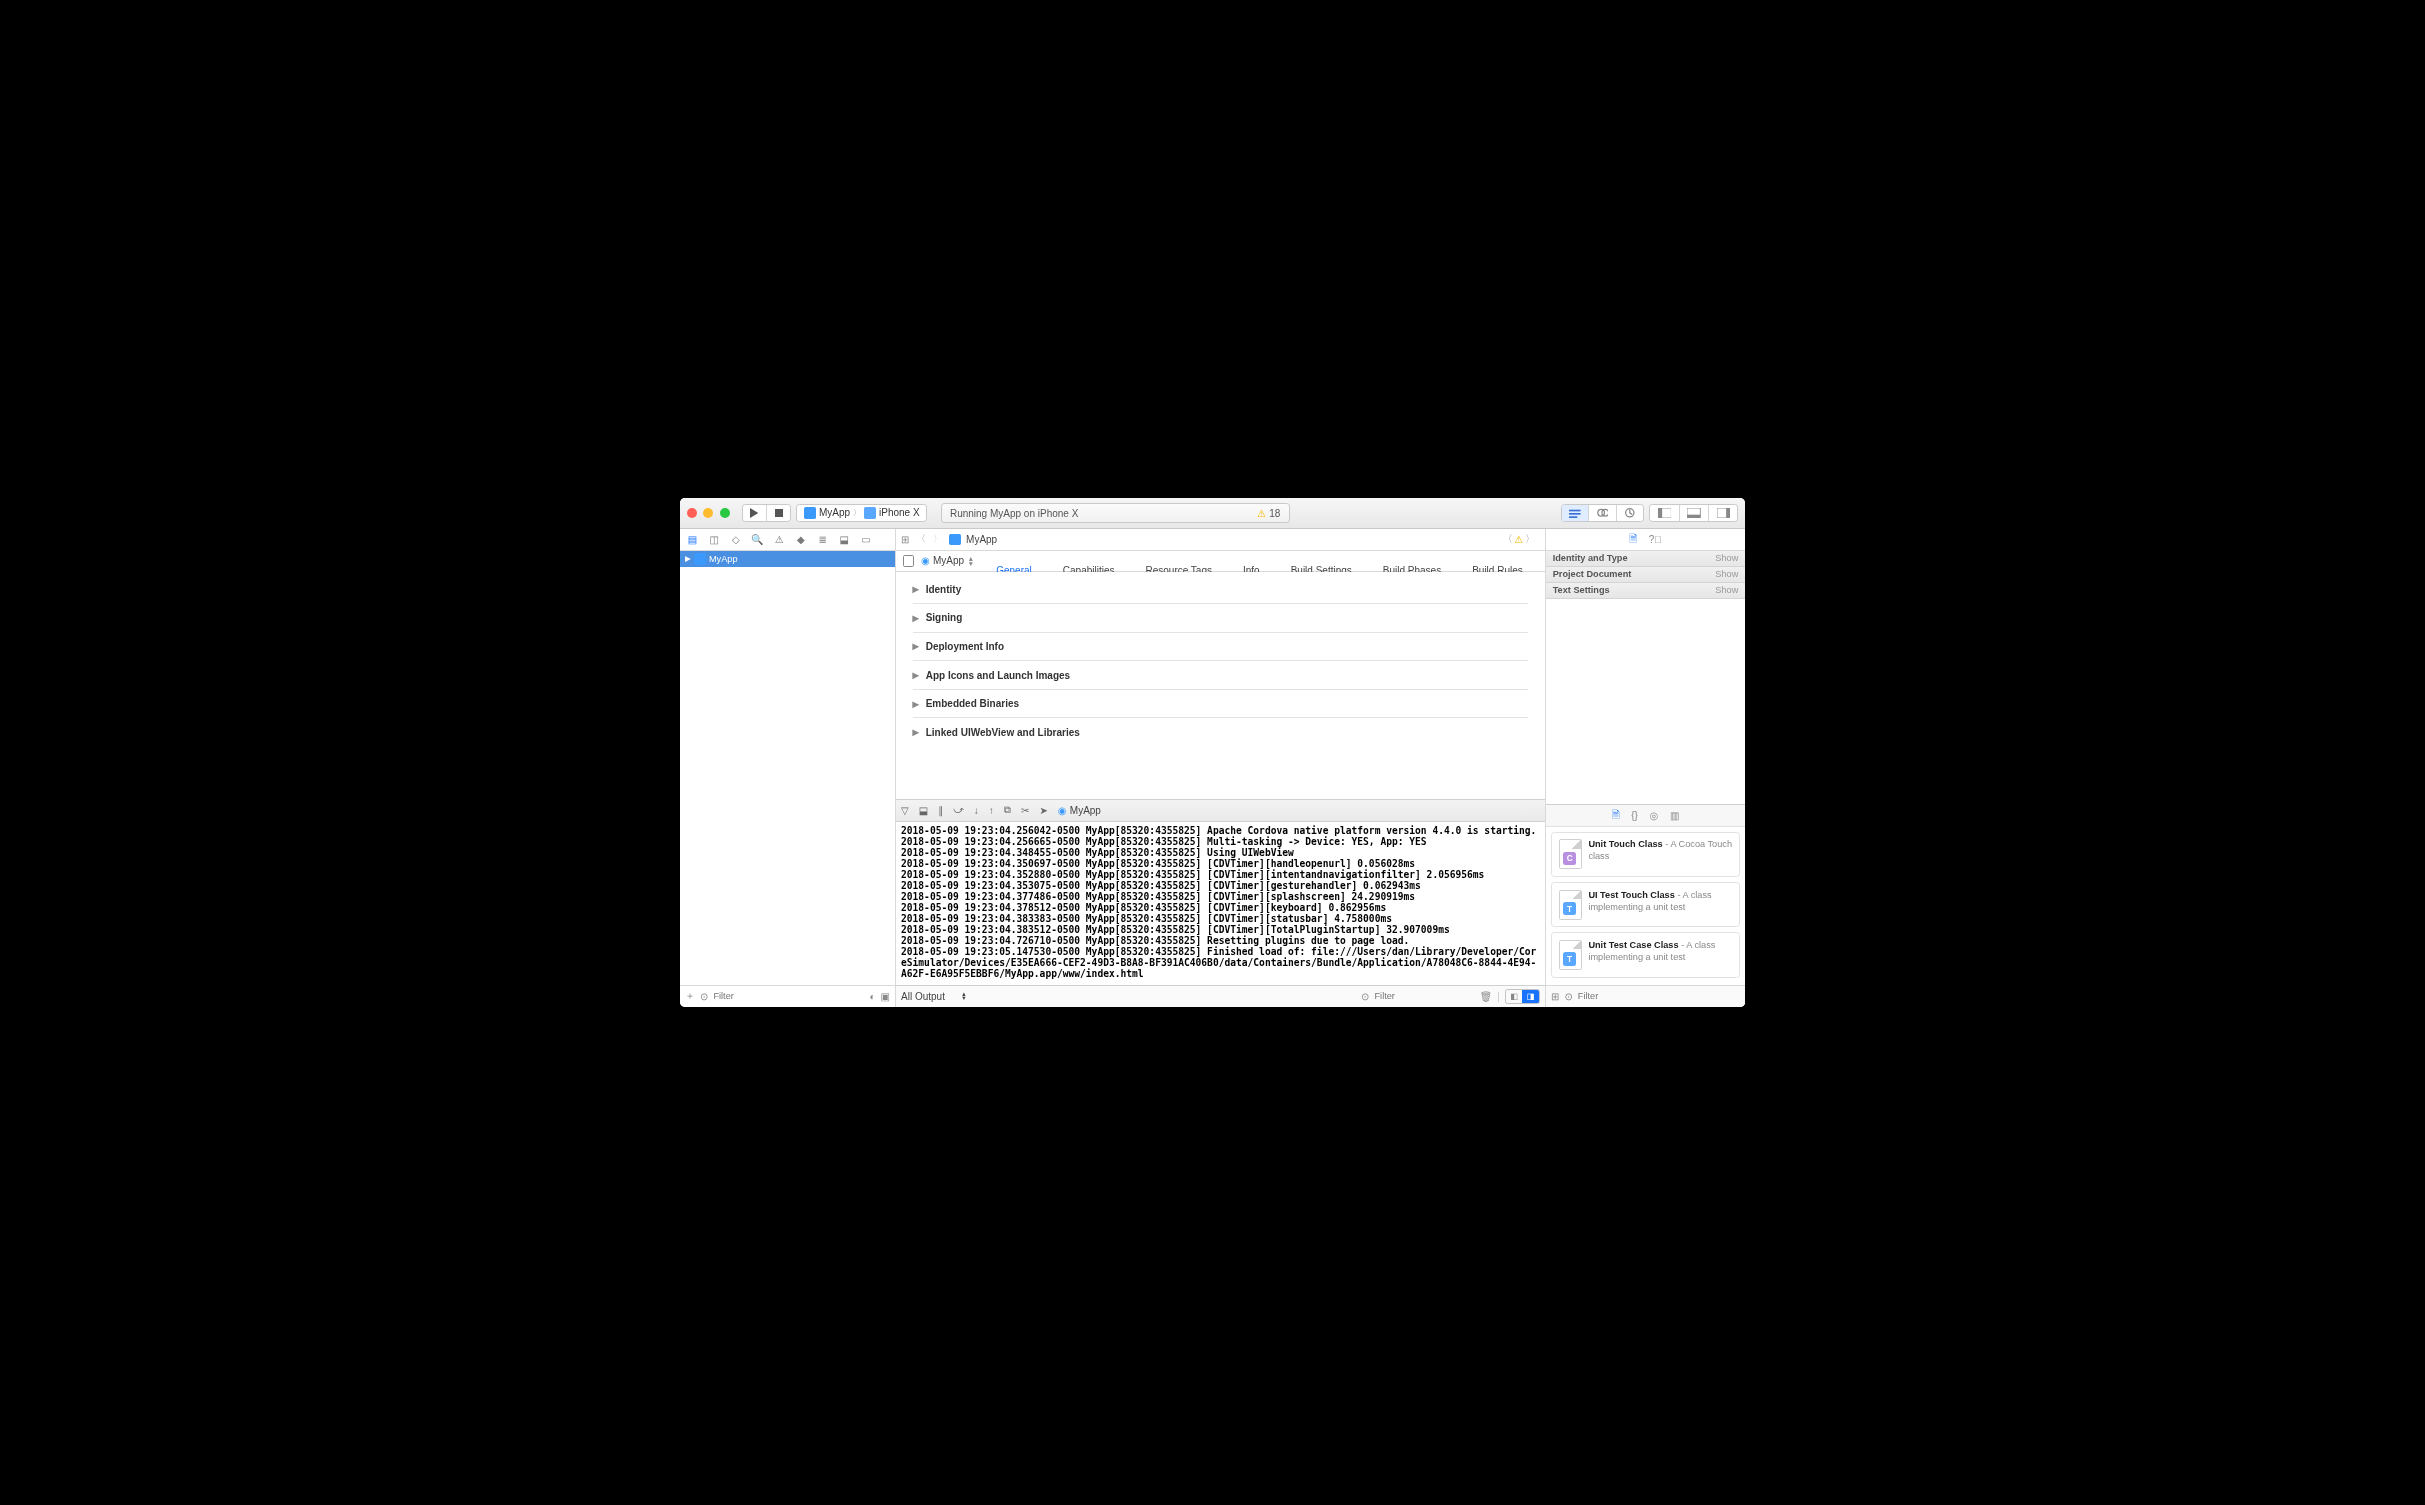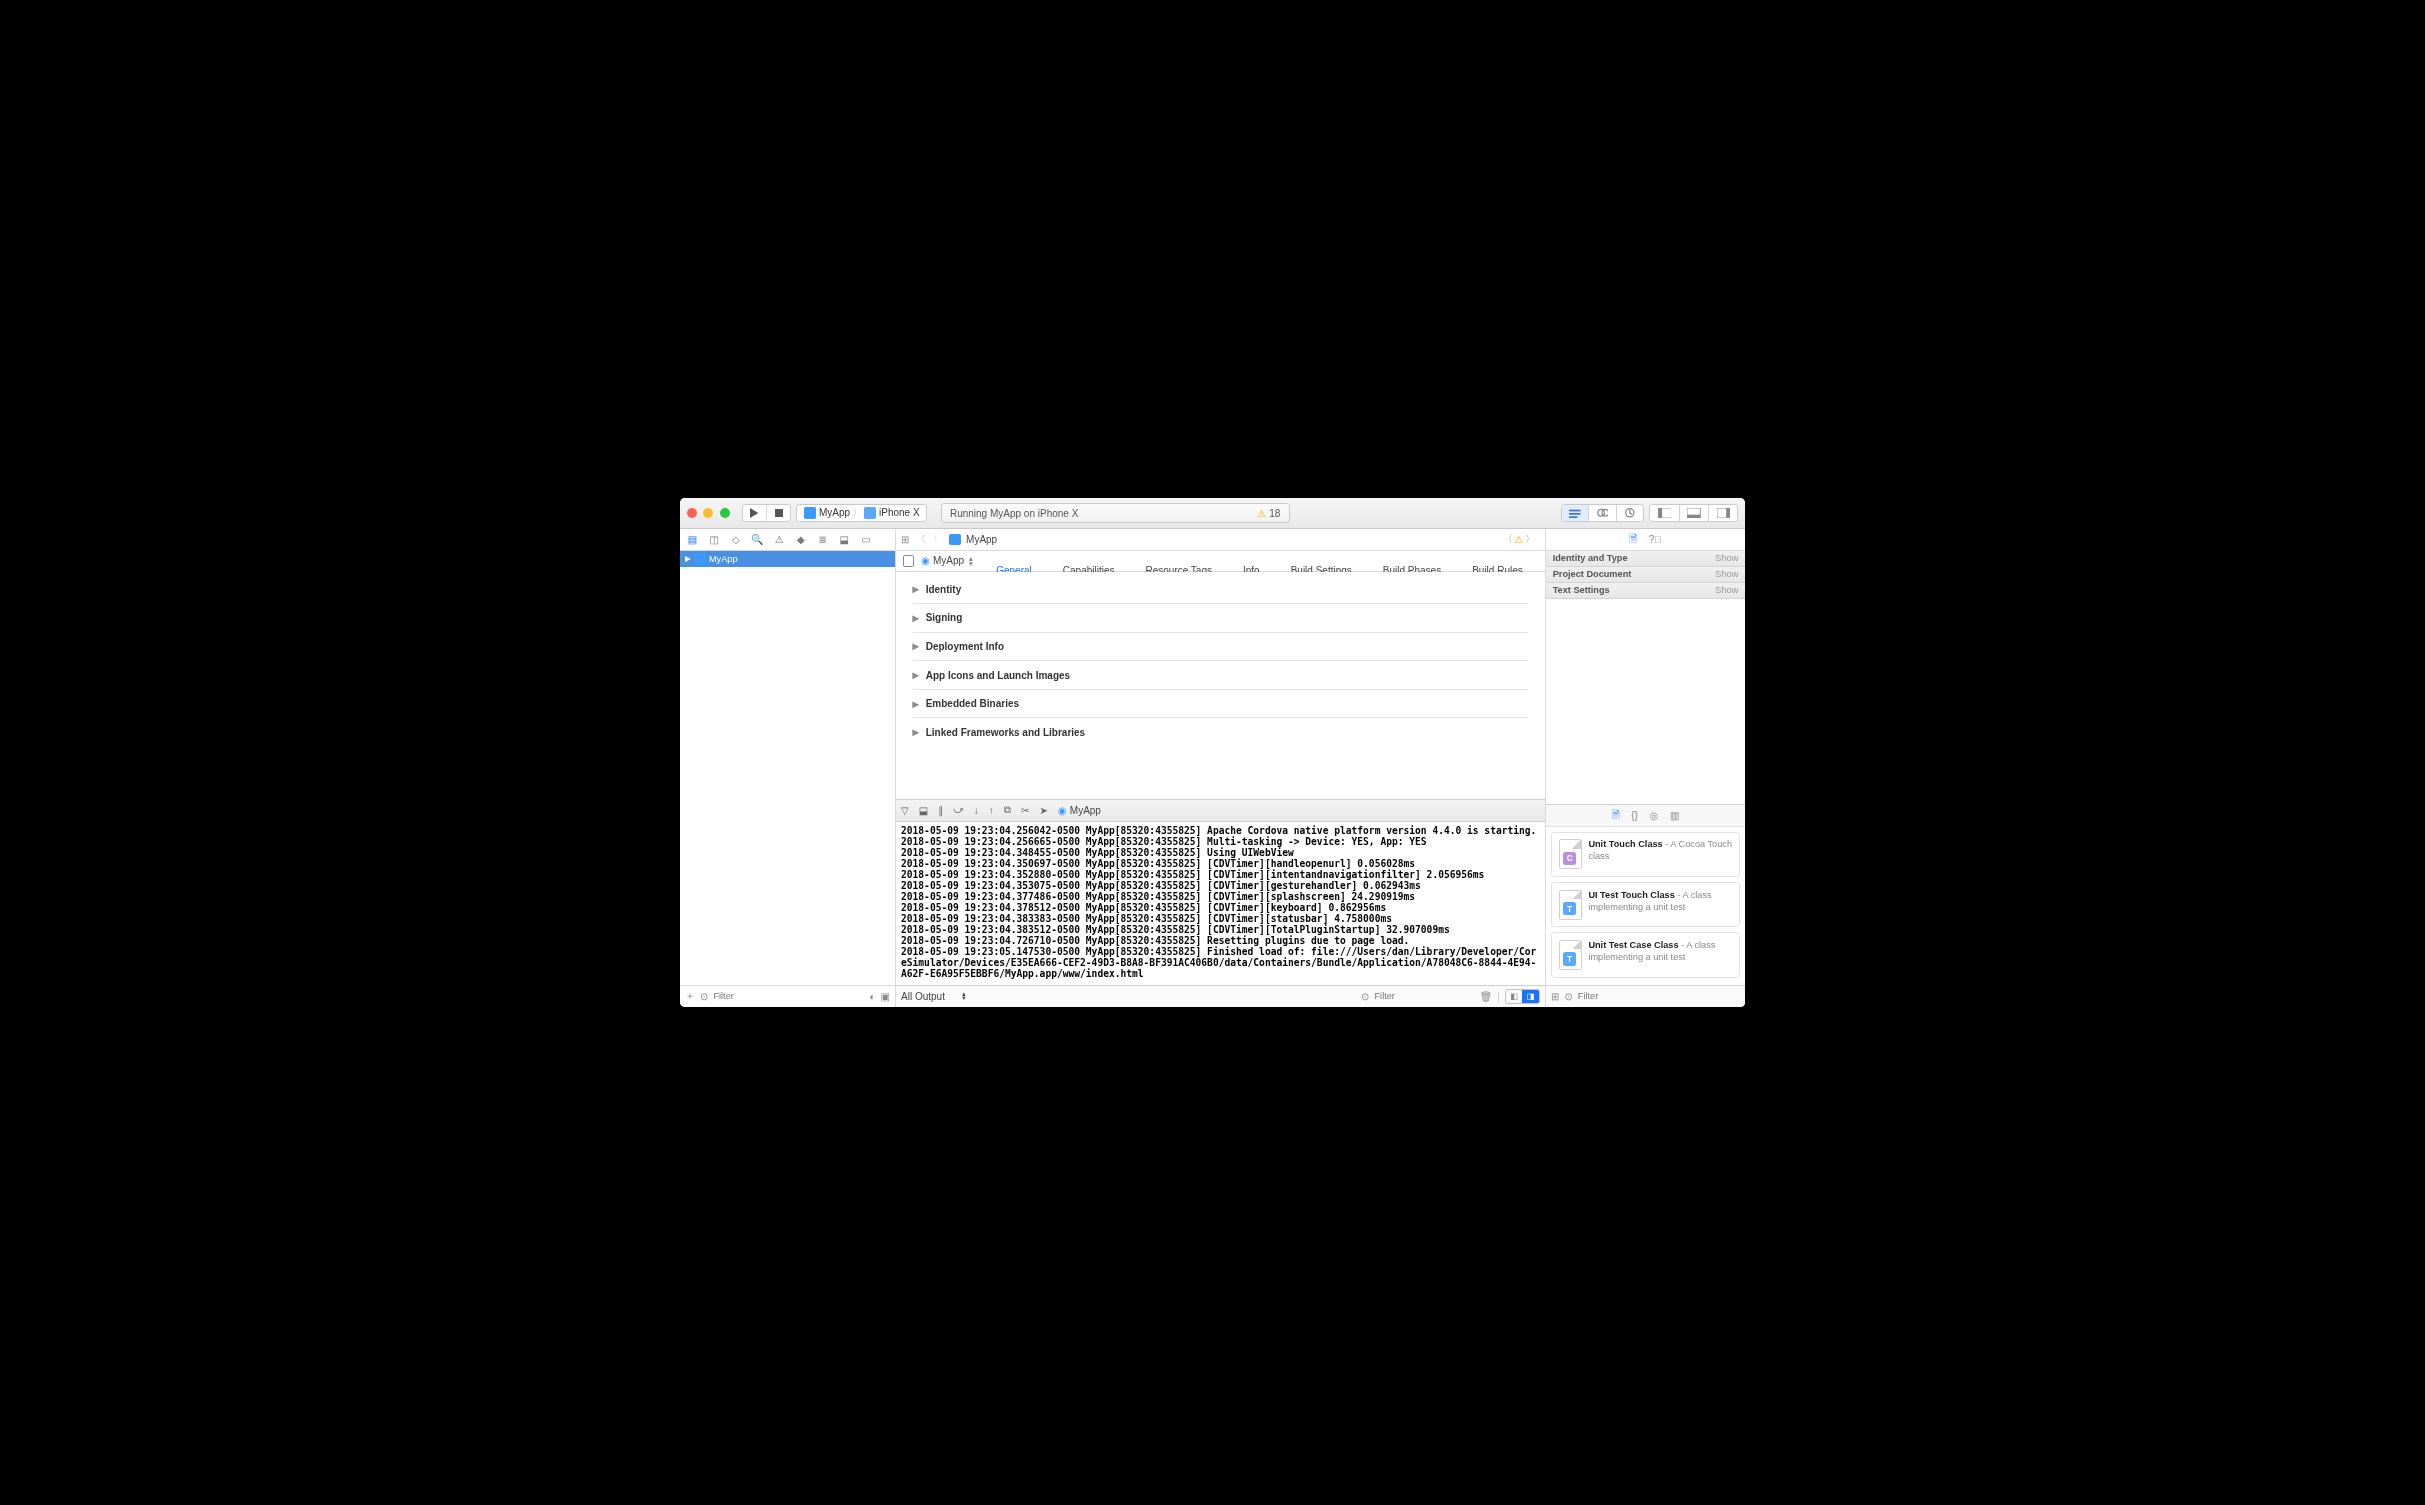--- a/index.html
+++ b/index.html
@@ -288,21 +288,21 @@
         <div class="sec">
             <span class="tri">▶</span>
             <span>App Icons and Launch Images</span>
           </div>
         <div class="sec">
             <span class="tri">▶</span>
             <span>Embedded Binaries</span>
           </div>
         <div class="sec" style="border-bottom:none;">
             <span class="tri">▶</span>
-            <span>Linked Frameworks and Libraries</span>
+            <span>Linked UIWebView and Libraries</span>
           </div>
       </div>
 
       <div class="debug">
         <div class="debug-tb">
           <span>▽</span>
           <span>⬓</span>
           <span>∥</span>
           <span>⤻</span>
           <span>↓</span>

